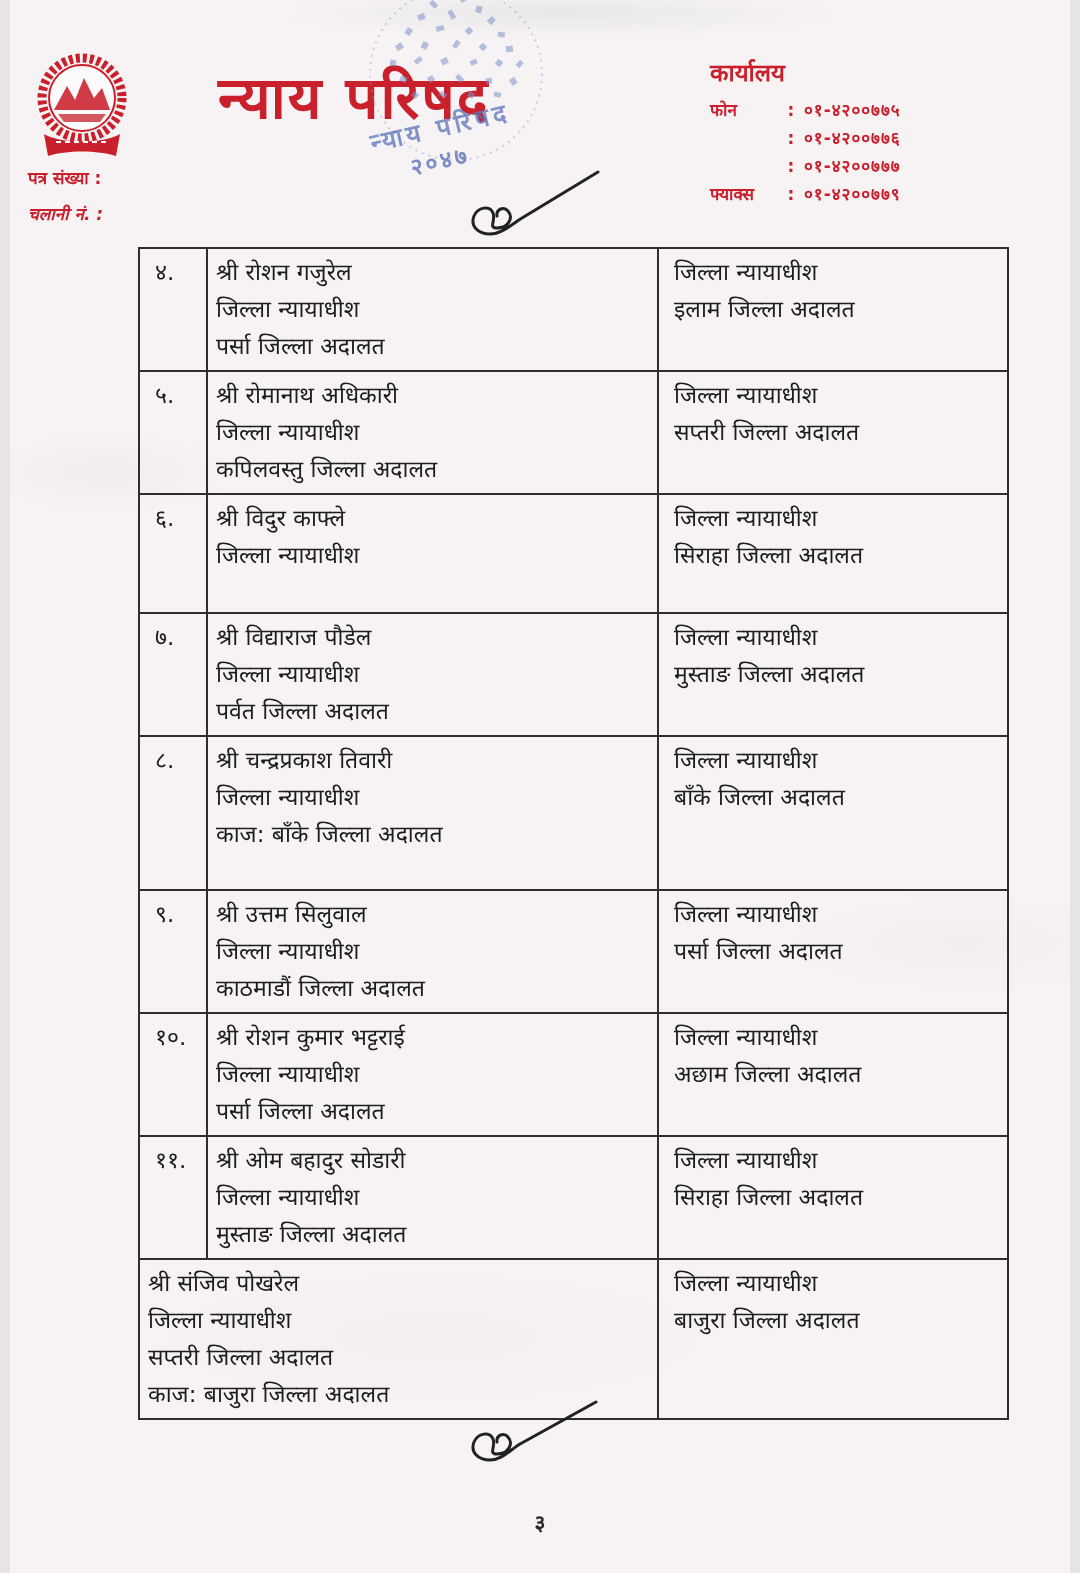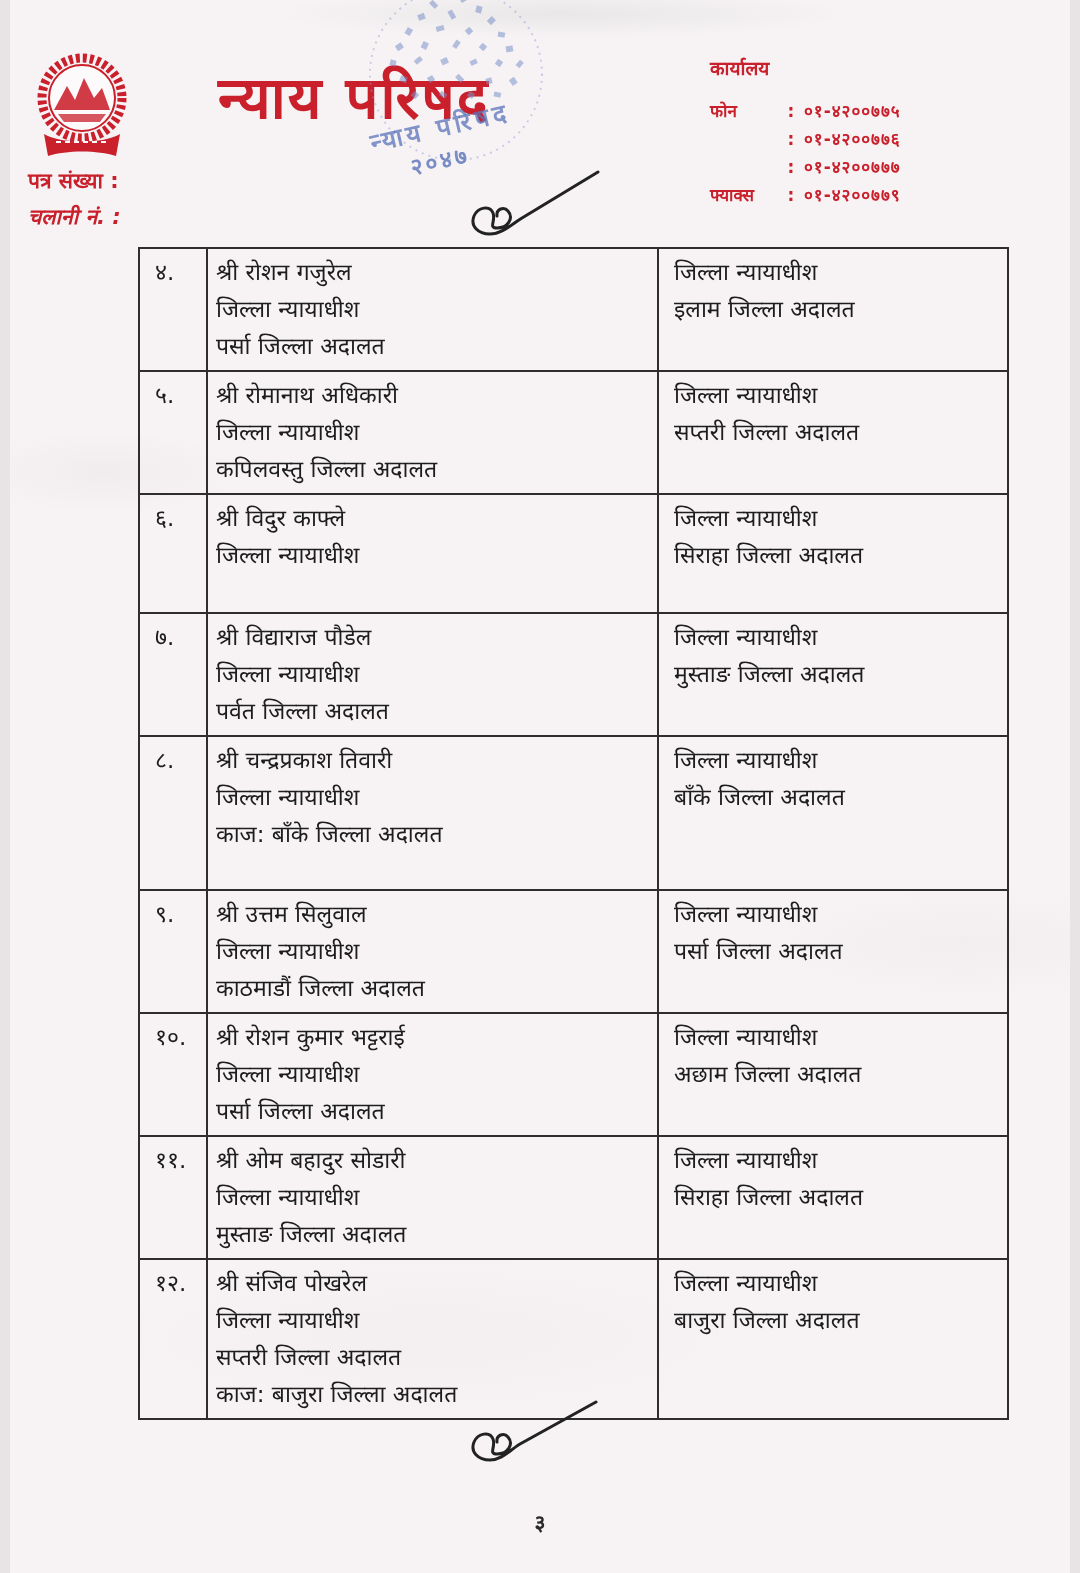--- a/index.html
+++ b/index.html
@@ -21,26 +21,26 @@
     color:#1f1f1f;
   }
 
   
   .emblem{position:absolute;left:24px;top:52px;width:96px;height:116px;}
   .org-title{
     position:absolute;left:208px;top:56px;
     font-size:58px;font-weight:700;color:#c9202c;
     letter-spacing:2px;white-space:nowrap;
   }
-  .meta{position:absolute;left:18px;font-size:21px;font-weight:700;color:#c9202c;}
+  .meta{position:absolute;left:18px;font-size:17px;font-weight:700;color:#c9202c;}
   .meta.ref{top:166px;}
   .meta.dispatch{top:202px;font-style:italic;}
 
   .contact{position:absolute;left:700px;top:55px;font-size:17px;font-weight:700;color:#c9202c;}
-  .contact .office{font-size:19px;margin-bottom:16px;}
+  .contact .office{font-size:24px;margin-bottom:8px;}
   .contact .crow{display:flex;line-height:28px;}
   .contact .clabel{width:68px;}
   .contact .ccolon{width:26px;text-align:center;}
   .contact .cnum{letter-spacing:1px;}
 
   
   .stamp{position:absolute;left:338px;top:-14px;width:220px;height:200px;pointer-events:none;}
   .stamp svg{width:100%;height:100%;}
   .stamp-text{
     position:absolute;left:20px;top:118px;width:190px;
@@ -285,23 +285,20 @@
         <div class="line">जिल्ला न्यायाधीश</div>
         <div class="line">मुस्ताङ जिल्ला अदालत</div>
       </div>
       <div class="cell right">
         <div class="line">जिल्ला न्यायाधीश</div>
         <div class="line">सिराहा जिल्ला अदालत</div>
       </div>
     </div>
 
     <div class="trow tall">
-      <div class="cell num">
-          <div class="line">१२.</div>
-        </div>
       <div class="cell left">
         <div class="line">श्री संजिव पोखरेल</div>
         <div class="line">जिल्ला न्यायाधीश</div>
         <div class="line">सप्तरी जिल्ला अदालत</div>
         <div class="line">काज: बाजुरा जिल्ला अदालत</div>
       </div>
       <div class="cell right">
         <div class="line">जिल्ला न्यायाधीश</div>
         <div class="line">बाजुरा जिल्ला अदालत</div>
       </div>

